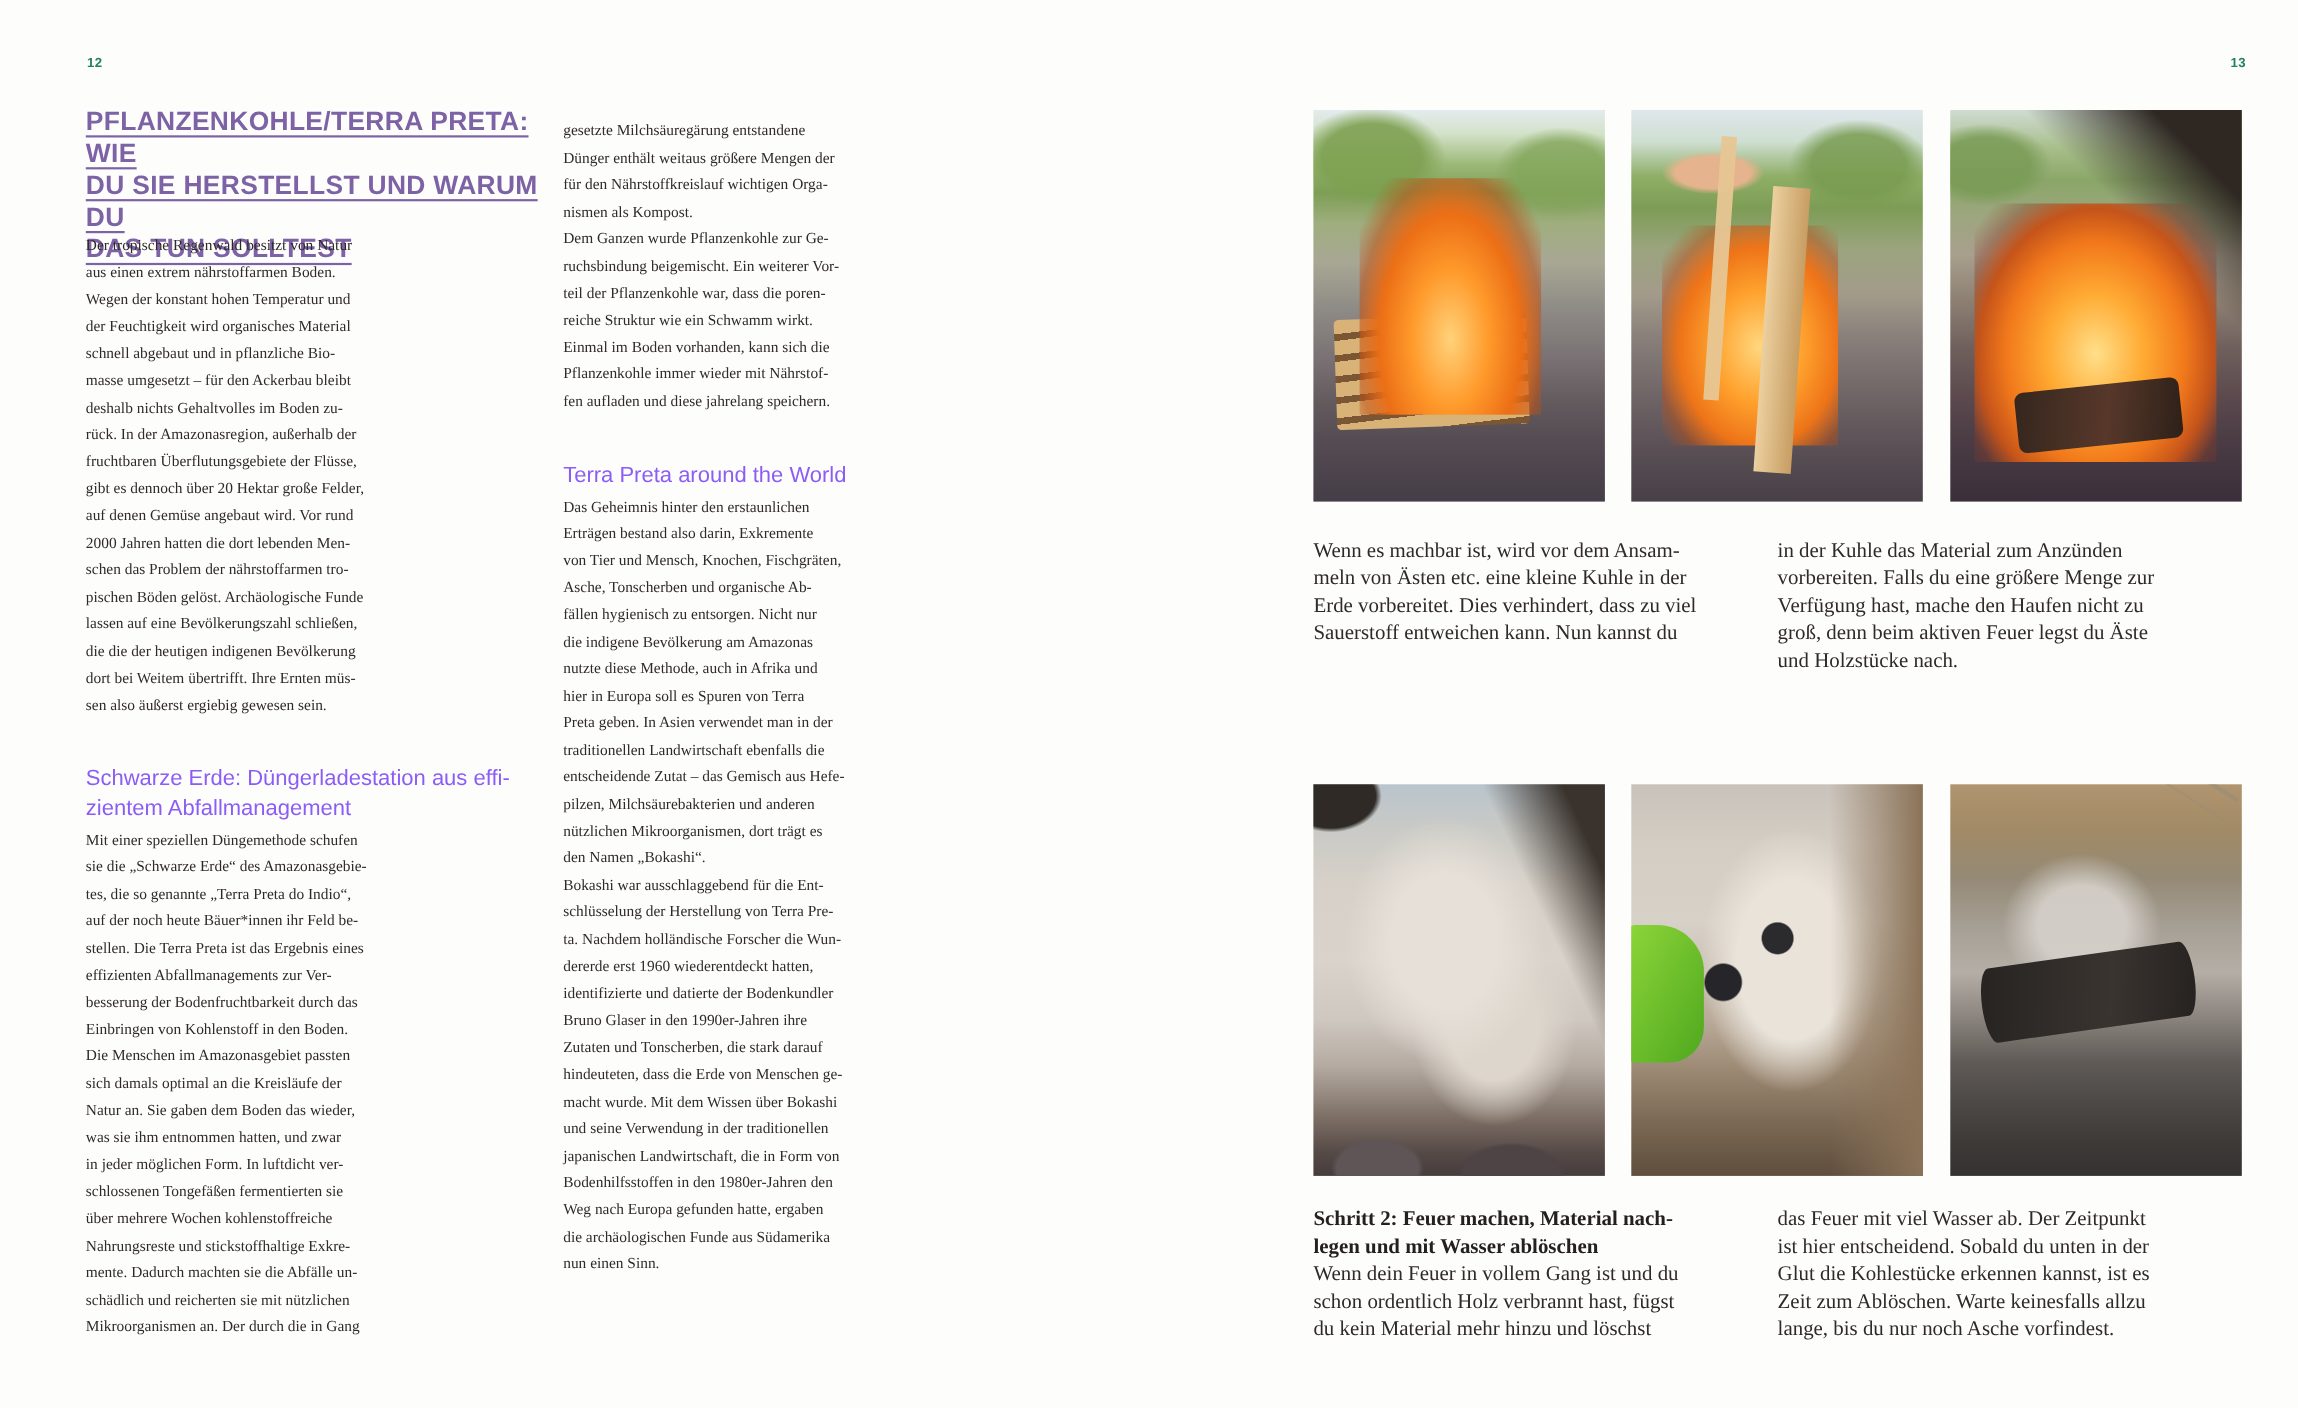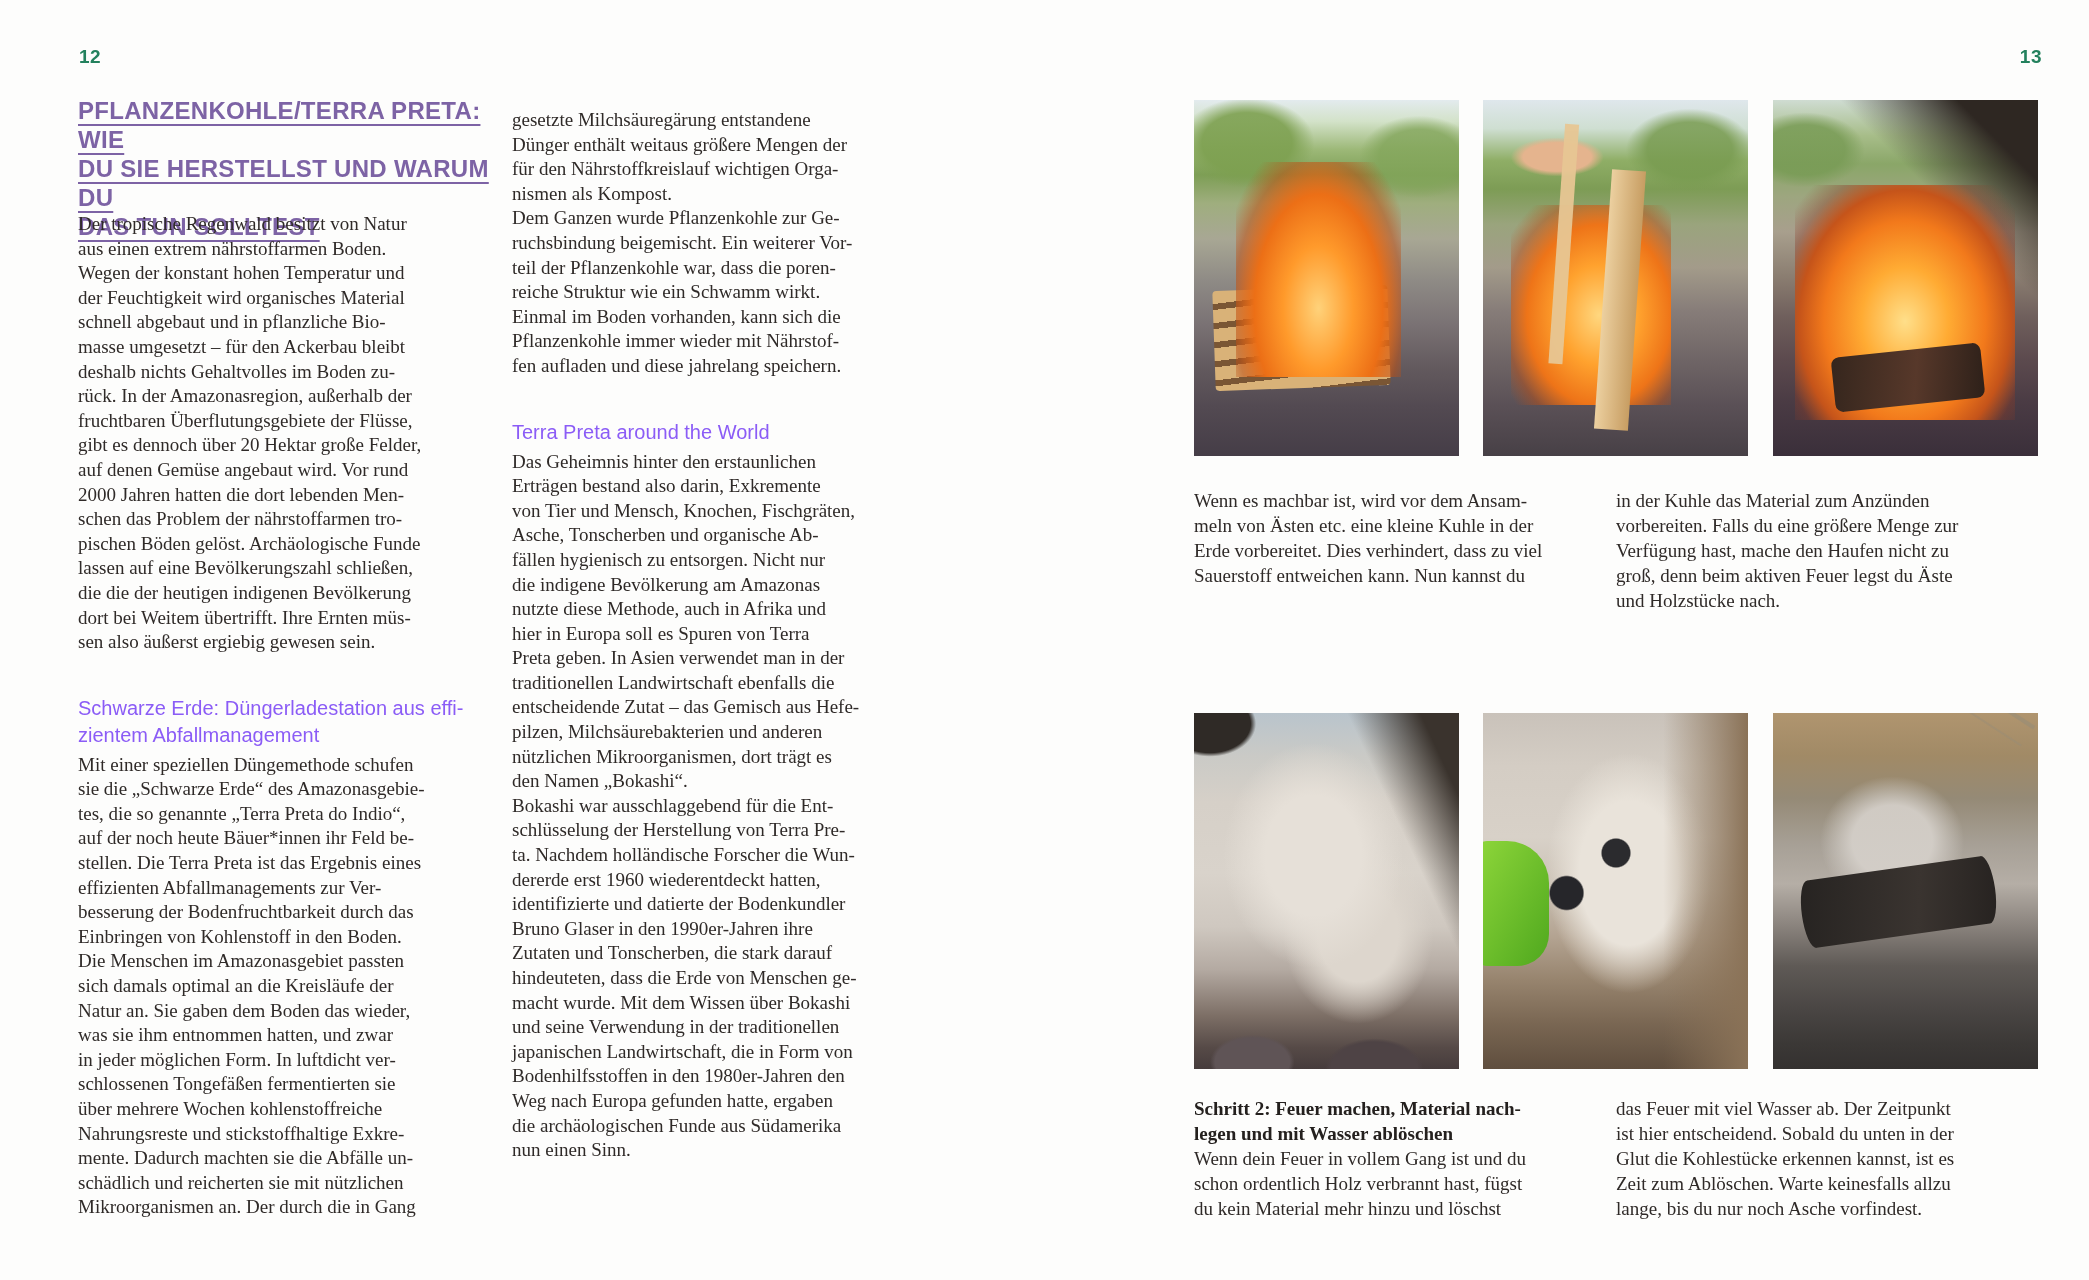--- a/index.html
+++ b/index.html
@@ -6,21 +6,21 @@
   .spread {
     position:relative;
     width:2089px; height:1280px;
     background:#fdfdfc;
     overflow:hidden;
     font-family:"Liberation Serif", serif;
   }
   .pagenum {
     position:absolute;
     font-family:"Liberation Sans", sans-serif;
-    font-weight:700; font-size:19px; line-height:20px;
+    font-weight:700; font-size:12px; line-height:20px;
     color:#23815d; letter-spacing:.5px;
   }
   #pagenum-left { left:79px; top:47px; }
   #pagenum-right { right:47px; top:47px; }
 
   .article-title {
     position:absolute; left:78px; top:96px; width:440px;
     font-family:"Liberation Sans", sans-serif;
     font-weight:700; font-size:24px; line-height:29px;
     letter-spacing:.3px;
@@ -30,21 +30,21 @@
     text-underline-offset:5px;
     white-space:pre-line;
   }
 
   .textcol { position:absolute; }
   #col1 { left:78px; top:212px; width:412px; }
   #col2 { left:512px; top:108px; width:432px; }
 
   .body-text {
     font-family:"Liberation Serif", serif;
-    font-size:19px; line-height:24.6px;
+    font-size:14px; line-height:24.6px;
     color:#2f2a28;
     white-space:pre-line;
   }
   .subhead {
     font-family:"Liberation Sans", sans-serif;
     font-weight:400; font-size:20px; line-height:27px;
     color:#8b5cf6;
     white-space:pre-line;
     margin-top:40px;
   }

